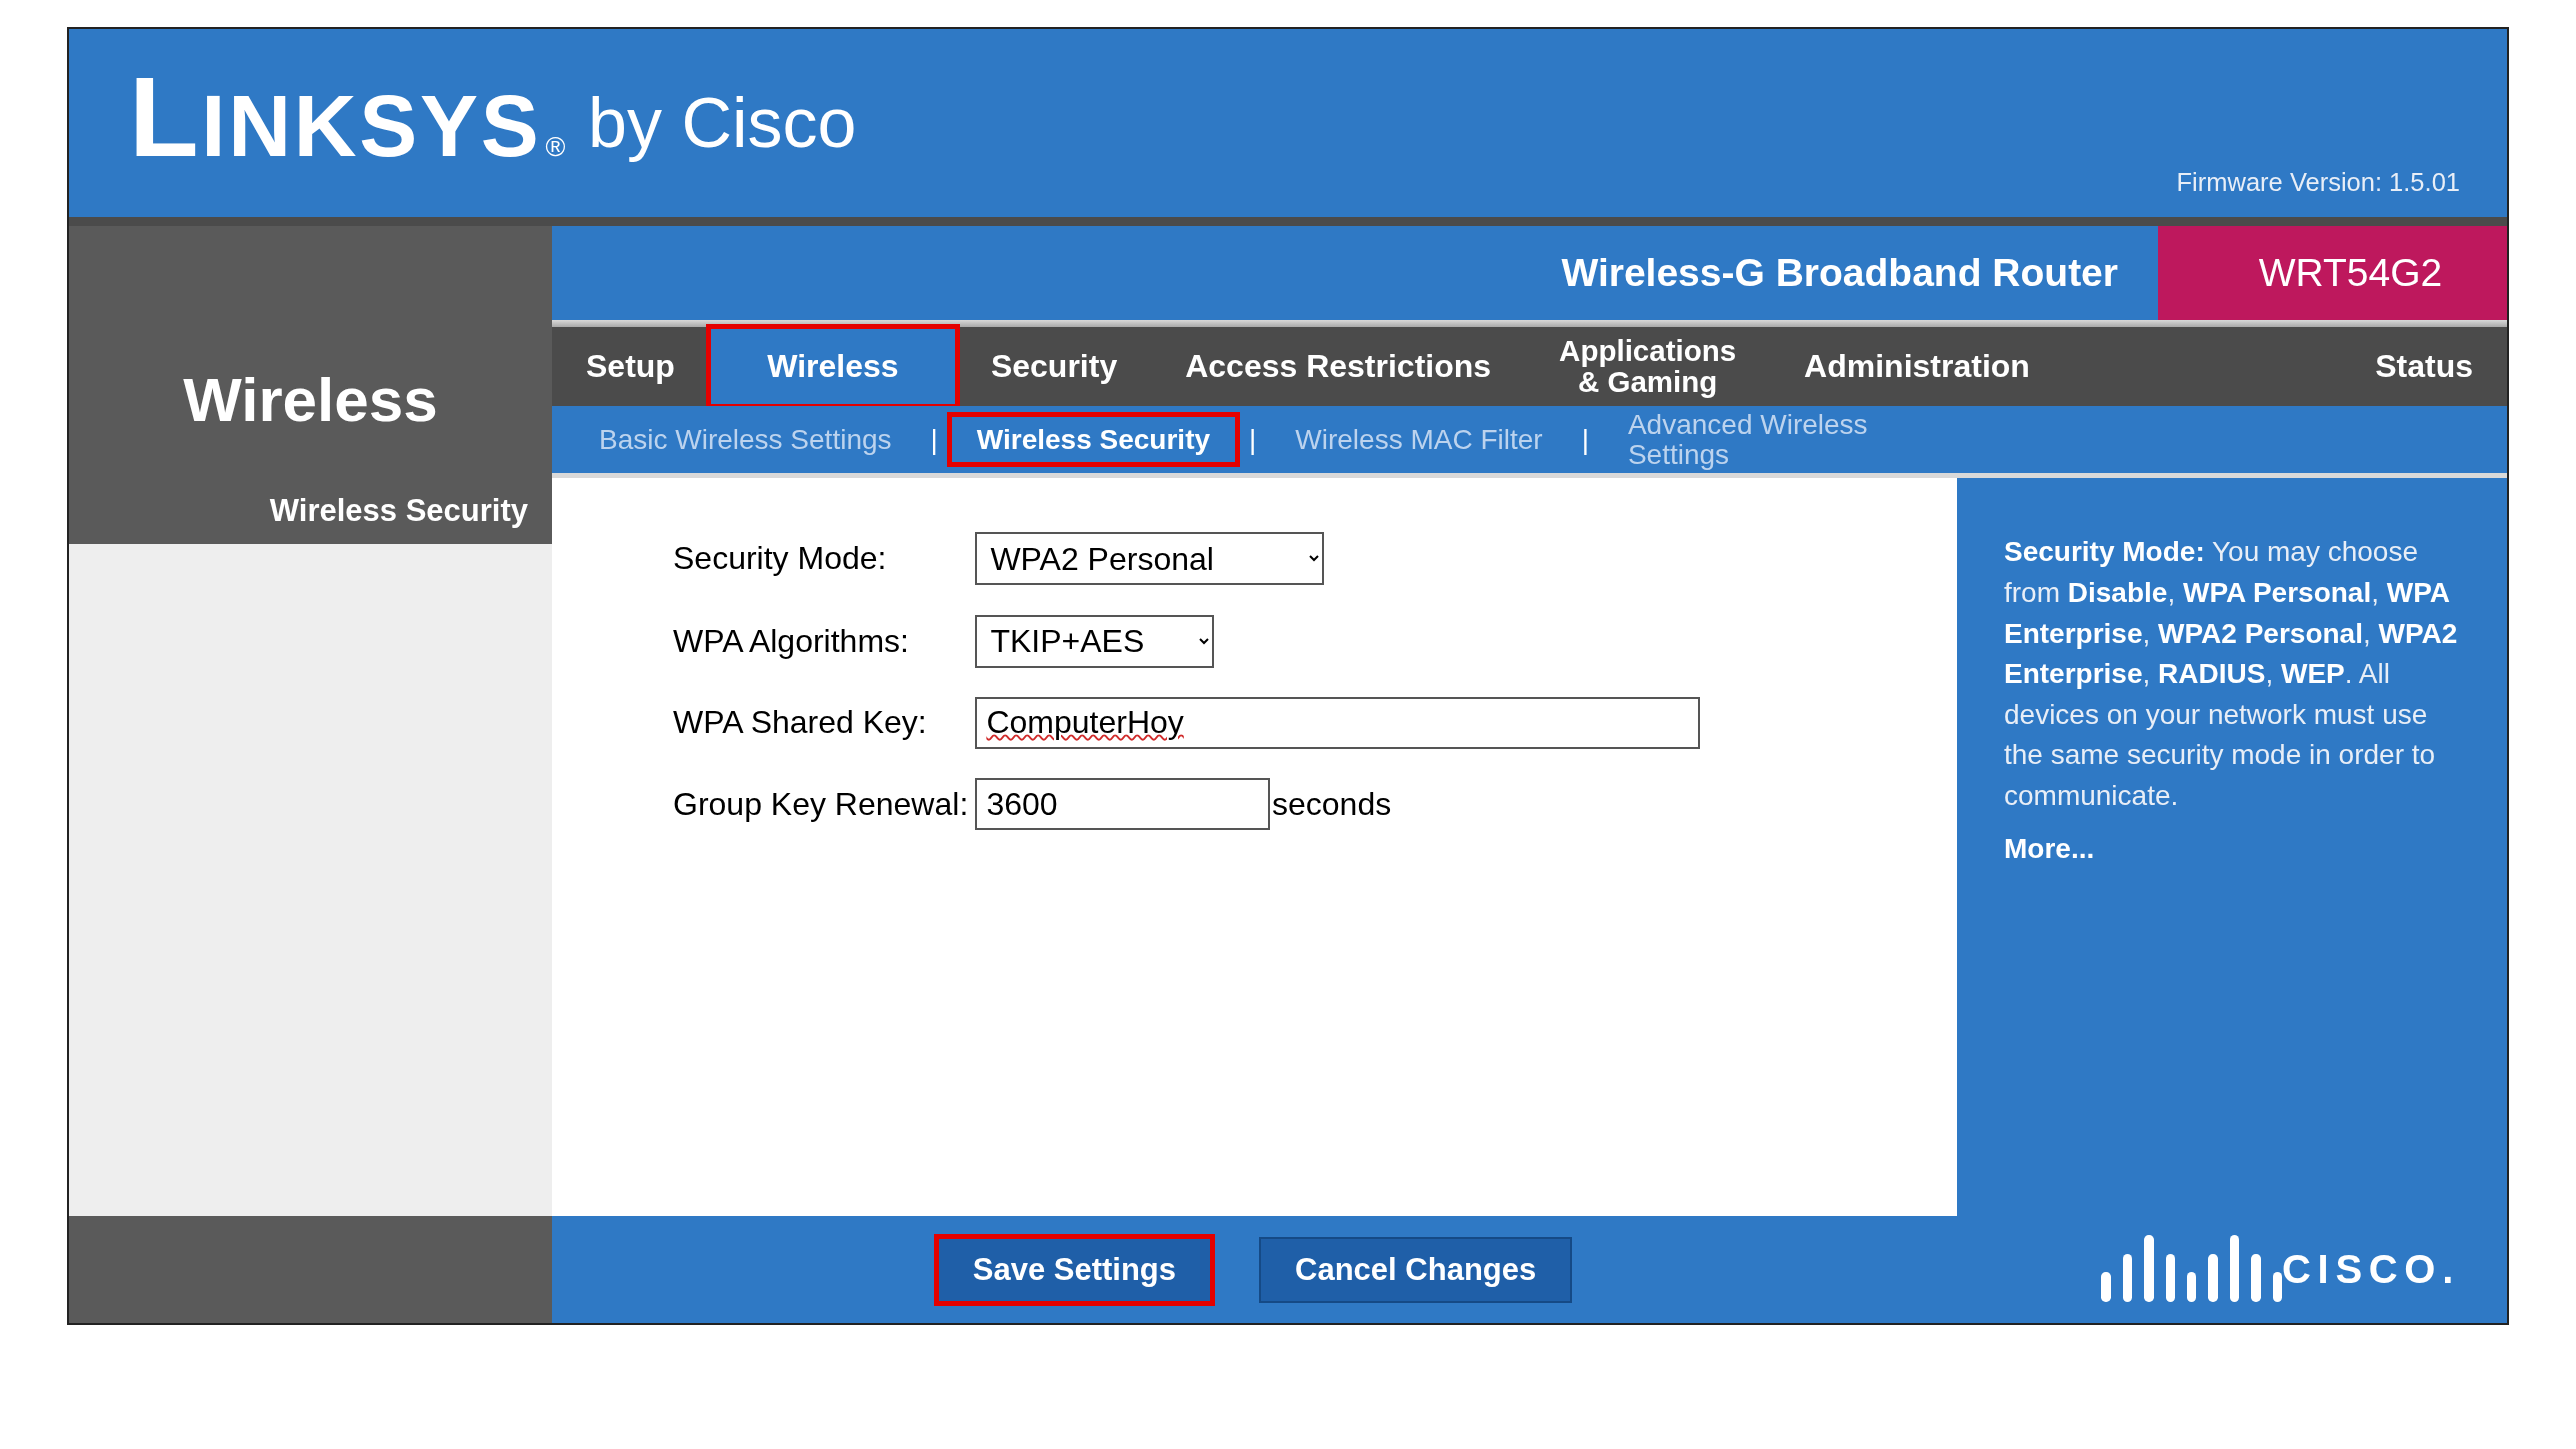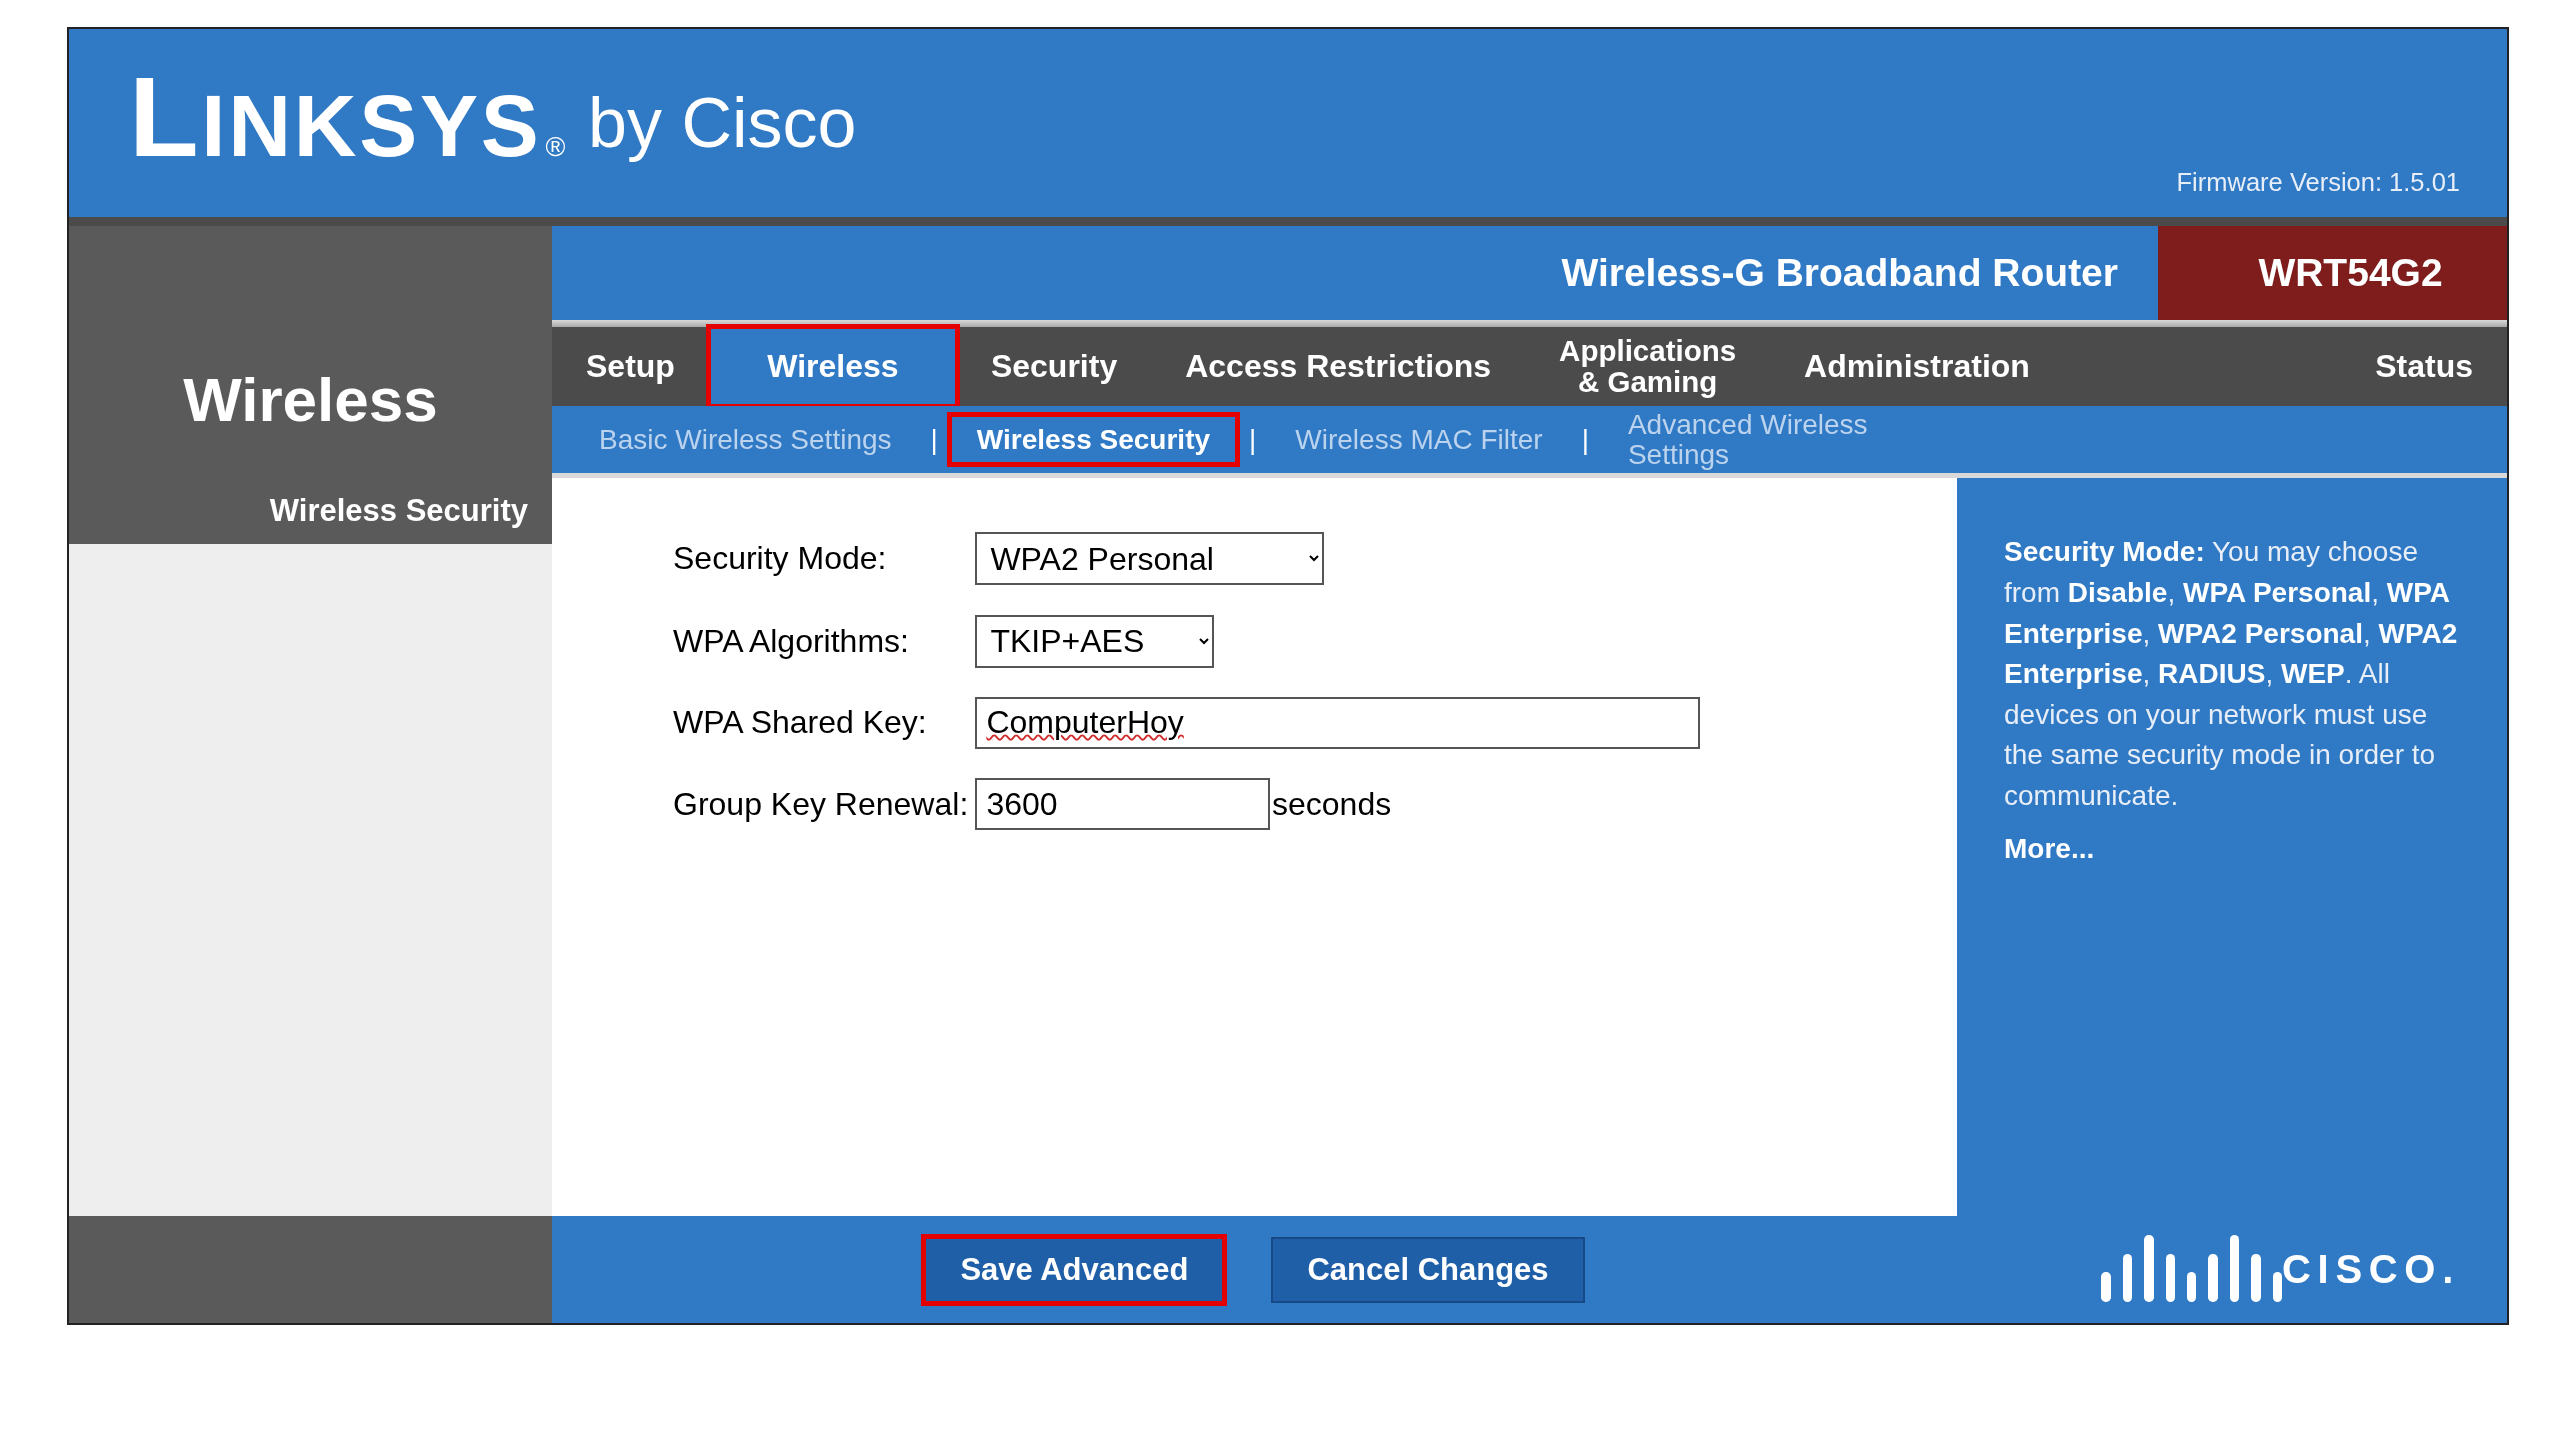--- a/index.html
+++ b/index.html
@@ -95,24 +95,24 @@
     display: flex;
     align-items: center;
     justify-content: flex-end;
     padding-right: 40px;
     color: #fff;
     font-weight: 700;
     font-size: 39px;
   }
   .title-model {
     width: 349px;
-    background: #7f1d1d;
+    background: #be185d;
     color: #fff;
     font-size: 39px;
-    font-weight: 700;
+    font-weight: 400;
     display: flex;
     align-items: center;
     justify-content: center;
     padding-left: 36px;
   }
 
   .nav-wrap {
     display: flex;
   }
   .nav-left {
@@ -406,21 +406,21 @@
         </p>
         <p style="margin-top:12px;">
           <span class="help-more">More...</span>
         </p>
       </div>
     </div>
 
     <div class="footer-row">
       <div class="footer-left"></div>
       <div class="footer-mid">
-        <button class="btn red-box">Save Advanced</button>
+        <button class="btn red-box">Save Settings</button>
         <button class="btn">Cancel Changes</button>
       </div>
       <div class="footer-right">
         <div class="cisco-logo">
           <div class="cisco-bars">
             <span style="height:40%"></span>
             <span style="height:65%"></span>
             <span style="height:90%"></span>
             <span style="height:65%"></span>
             <span style="height:40%"></span>

